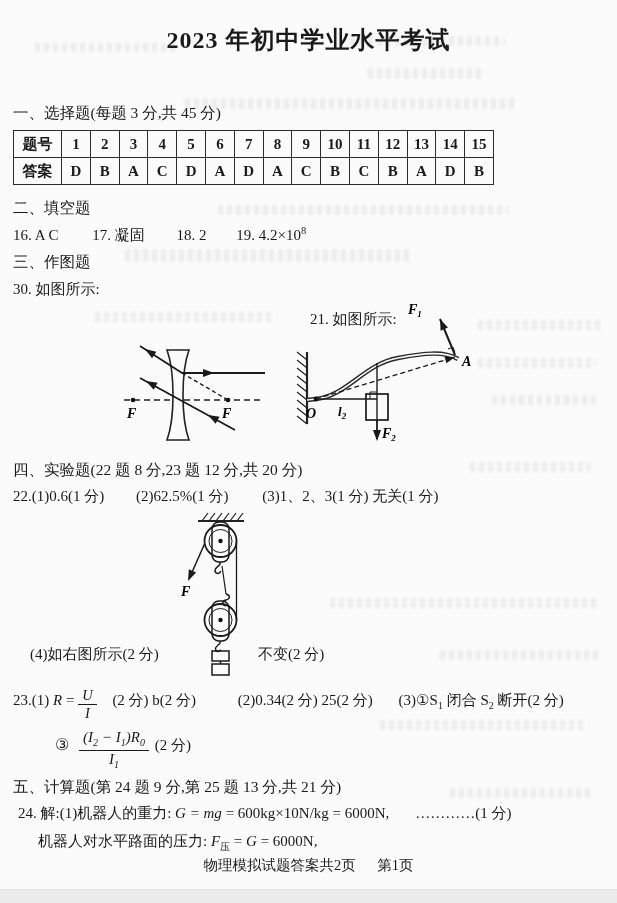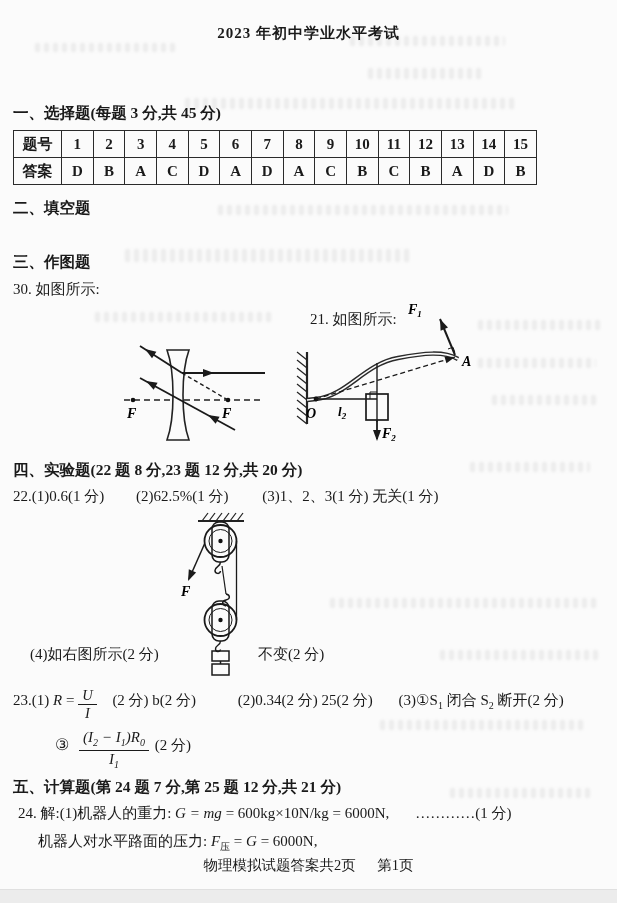--- a/index.html
+++ b/index.html
@@ -1,27 +1,27 @@
 <!DOCTYPE html>
 <html><head>
 <meta charset="utf-8">
 <style>
   html,body{margin:0;padding:0;}
   body{background:#dcdcdc;font-family:"Liberation Serif","DejaVu Serif",serif;color:#1a1a1a;}
   .page{position:relative;width:617px;height:903px;background:#fbfbfb;margin:0 auto;overflow:hidden;}
   .abs{position:absolute;}
   .center{left:0;width:617px;text-align:center;}
-  .t1{font-size:15px;font-weight:bold;letter-spacing:1px;}
+  .t1{font-size:24px;font-weight:bold;letter-spacing:1px;}
   .t2{font-size:27px;font-weight:bold;letter-spacing:2px;}
-  .h{font-size:15.5px;font-weight:bold;}
+  .h{font-size:15.5px;font-weight:normal;}
   .line{font-size:15px;white-space:nowrap;}
   .var{font-style:italic;}
   sub{font-size:10px;}
   sup{font-size:10.5px;}
-  table.ans{border-collapse:collapse;table-layout:fixed;width:524px;}
+  table.ans{border-collapse:collapse;table-layout:fixed;width:481px;}
   table.ans td{border:1.4px solid #2b2b2b;text-align:center;font-size:15px;height:26px;padding:0;font-weight:bold;}
   table.ans td.hd{font-weight:bold;width:47px;}
   .frac{display:inline-block;text-align:center;vertical-align:-0.9em;line-height:1.05;font-size:14.5px;}
   .frac .num{display:block;border-bottom:1.3px solid #1a1a1a;padding:0 4px 1px;}
   .frac .den{display:block;padding-top:1px;}
   .smudge{position:absolute;background:repeating-linear-gradient(90deg,#9a9a9a 0 5px,transparent 5px 9px);opacity:.16;filter:blur(1.4px);border-radius:2px;pointer-events:none;}
   .bottomstrip{position:absolute;left:0;top:889px;width:617px;height:14px;background:#ececec;border-top:1px solid #e0e0e0;}
   svg{overflow:visible;}
 </style>
 </head>
@@ -83,20 +83,26 @@
           <td>C</td>
           <td>B</td>
           <td>A</td>
           <td>D</td>
           <td>B</td>
         </tr>
   </tbody>
     </table>
 
   <div class="abs h" style="left:13px;top:198px;">二、填空题</div>
+  <div class="abs line" style="left:13px;top:225px;">
+    <span>16. A C</span>
+    <span style="margin-left:30px;">17. 凝固</span>
+    <span style="margin-left:28px;">18. 2</span>
+    <span style="margin-left:26px;"><span>19. 4.2×10</span><sup>8</sup></span>
+  </div>
 
   <div class="abs h" style="left:13px;top:252px;">三、作图题</div>
   <div class="abs line" style="left:13px;top:280px;">30. 如图所示:</div>
   <div class="abs line" style="left:310px;top:282px;margin-top:28px;">21. 如图所示:</div>
 
   <svg class="abs" style="left:118px;top:342px;" width="150" height="105" viewBox="0 0 150 105">
     <line x1="6" y1="58" x2="144" y2="58" stroke="#222" stroke-width="1.6" stroke-dasharray="6 4"></line>
     <path d="M 49 8 L 71 8 C 63 30 63 76 71 98 L 49 98 C 57 76 57 30 49 8 Z" fill="#fbfbfb" stroke="#222" stroke-width="1.6"></path>
     <circle cx="15" cy="58" r="2.3" fill="#111"></circle>
     <circle cx="110" cy="58" r="2.3" fill="#111"></circle>
@@ -195,21 +201,21 @@
   </div>
   <div class="abs line" style="left:55px;top:730px;">
     <span style="font-size:16px;">③</span>
     <span class="frac" style="margin-left:6px;font-size:15px;">
       <span class="num var"><span>(I</span><sub>2</sub><span> − I</span><sub>1</sub><span>)R</span><sub>0</sub></span>
       <span class="den var"><span>I</span><sub>1</sub></span>
     </span>
     <span style="margin-left:2px;">(2 分)</span>
   </div>
 
-  <div class="abs h" style="left:13px;top:777px;">五、计算题(第 24 题 7 分,第 25 题 12 分,共 21 分)</div>
+  <div class="abs h" style="left:13px;top:777px;">五、计算题(第 24 题 9 分,第 25 题 13 分,共 21 分)</div>
   <div class="abs line" style="left:18px;top:804px;">
     <span>24. 解:(1)机器人的重力: </span><span class="var">G = mg</span><span> = 600kg×10N/kg = 6000N,</span><span style="margin-left:26px;">…………(1 分)</span>
   </div>
   <div class="abs line" style="left:38px;top:832px;">
     <span>机器人对水平路面的压力: </span><span class="var">F</span><sub>压</sub><span> = </span><span class="var">G</span><span> = 6000N,</span>
   </div>
 
   <div class="abs center line" style="top:856px;font-size:14.5px;">
     <span>物理模拟试题答案共2页</span>
     <span style="margin-left:18px;">第1页</span>

